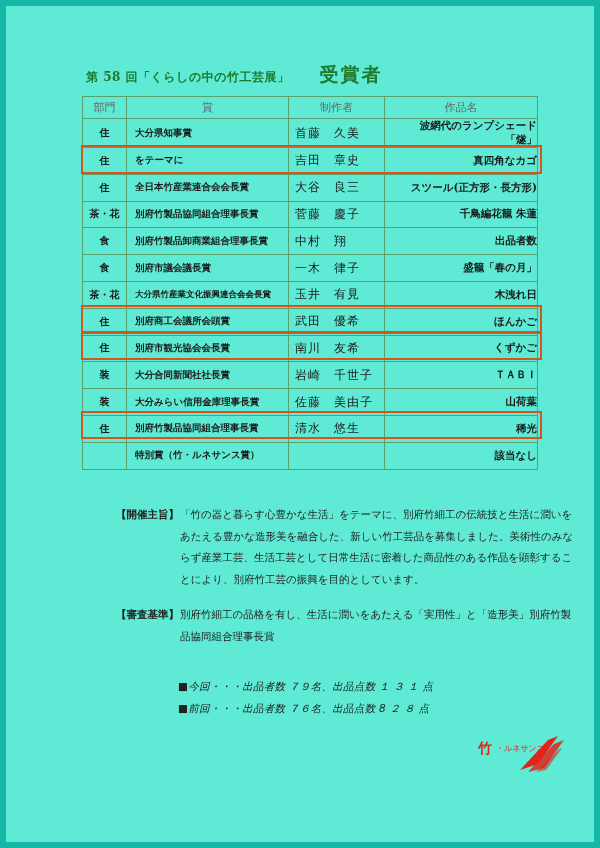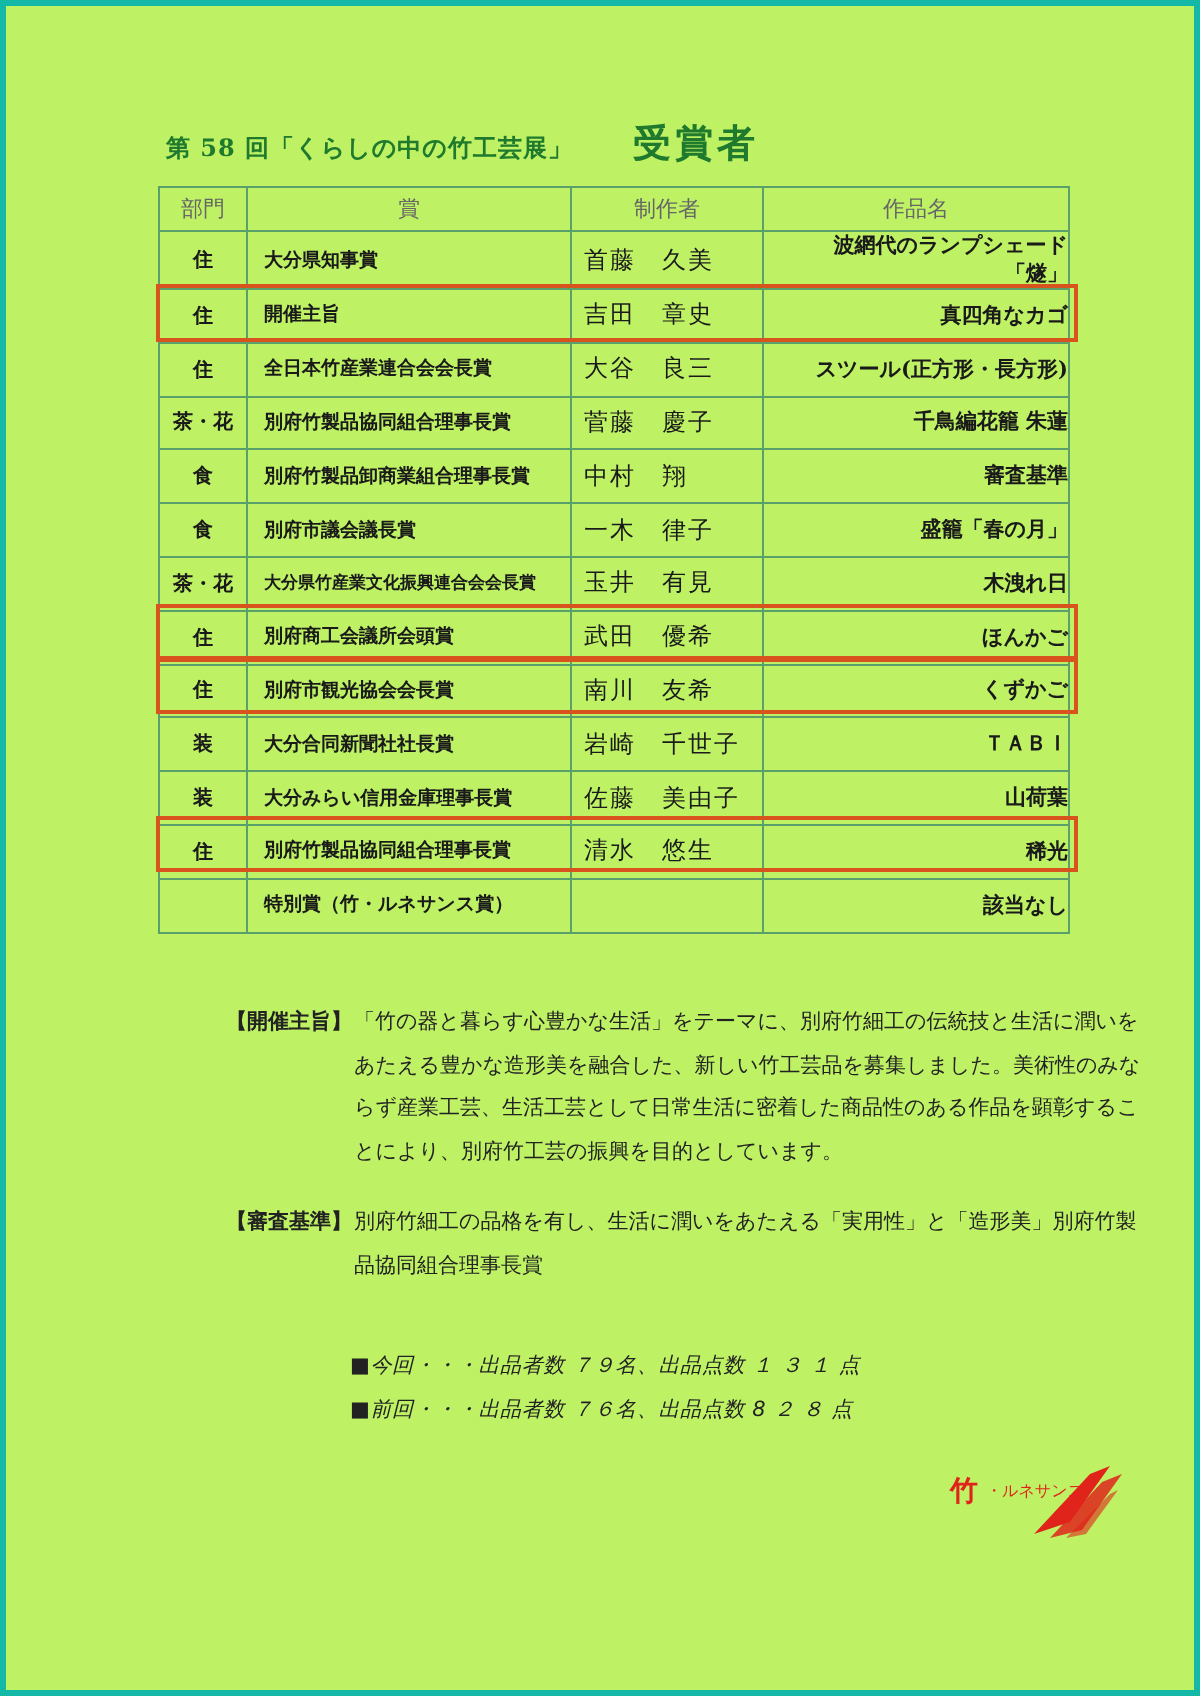--- a/index.html
+++ b/index.html
@@ -1,18 +1,18 @@
 <!DOCTYPE html>
 <html><head>
 <meta charset="utf-8">
 <style>
   * { box-sizing: border-box; margin: 0; padding: 0; }
   html, body { width: 600px; height: 848px; background: #ffffff; overflow: hidden; }
   body { font-family: "DejaVu Serif", serif; color: #1a1a1a; position: relative; }
-  .page { position: absolute; left: 0; top: 0; width: 600px; height: 848px; border: 3px solid #14b8a6; background: #bef264; }
+  .page { position: absolute; left: 0; top: 0; width: 600px; height: 848px; border: 6px solid #14b8a6; background: #5eead4; }
 
   .title-row { position: absolute; left: 80px; top: 56px; display: flex; align-items: baseline; }
   .title-sub { color: #1f7a2e; font-size: 12px; font-weight: bold; letter-spacing: 0.5px; }
   .title-main { color: #1f7a2e; font-size: 19px; font-weight: bold; margin-left: 30px; letter-spacing: 2px; text-align: right; }
 
   table.awards { position: absolute; left: 76px; top: 90px; width: 456px; border-collapse: collapse; font-size: 10px; }
   table.awards td, table.awards th { border: 1px solid #5aa06a; height: 26.8px; vertical-align: middle; }
   table.awards th { font-weight: normal; color: #666; font-size: 11px; height: 22px; text-align: center; }
   .c-dept { width: 44px; text-align: center; font-weight: bold; }
   .c-award { width: 162px; padding-left: 8px; font-weight: bold; font-size: 9.5px; }
@@ -53,41 +53,41 @@
     </thead>
     <tbody>
       <tr>
           <td class="c-dept">住</td>
           <td class="c-award">大分県知事賞</td>
           <td class="c-maker">首藤　久美</td>
           <td class="c-work">波網代のランプシェード「燧」</td>
         </tr>
       <tr>
           <td class="c-dept">住</td>
-          <td class="c-award">開催主旨</td>
+          <td class="c-award">をテーマに</td>
           <td class="c-maker">吉田　章史</td>
           <td class="c-work">真四角なカゴ</td>
         </tr>
       <tr>
           <td class="c-dept">住</td>
           <td class="c-award">全日本竹産業連合会会長賞</td>
           <td class="c-maker">大谷　良三</td>
           <td class="c-work">スツール(正方形・長方形)</td>
         </tr>
       <tr>
           <td class="c-dept">茶・花</td>
           <td class="c-award">別府竹製品協同組合理事長賞</td>
           <td class="c-maker">菅藤　慶子</td>
           <td class="c-work">千鳥編花籠 朱蓮</td>
         </tr>
       <tr>
           <td class="c-dept">食</td>
           <td class="c-award">別府竹製品卸商業組合理事長賞</td>
           <td class="c-maker">中村　翔</td>
-          <td class="c-work">審査基準</td>
+          <td class="c-work">出品者数</td>
         </tr>
       <tr>
           <td class="c-dept">食</td>
           <td class="c-award">別府市議会議長賞</td>
           <td class="c-maker">一木　律子</td>
           <td class="c-work">盛籠「春の月」</td>
         </tr>
       <tr>
           <td class="c-dept">茶・花</td>
           <td class="c-award small">大分県竹産業文化振興連合会会長賞</td>

